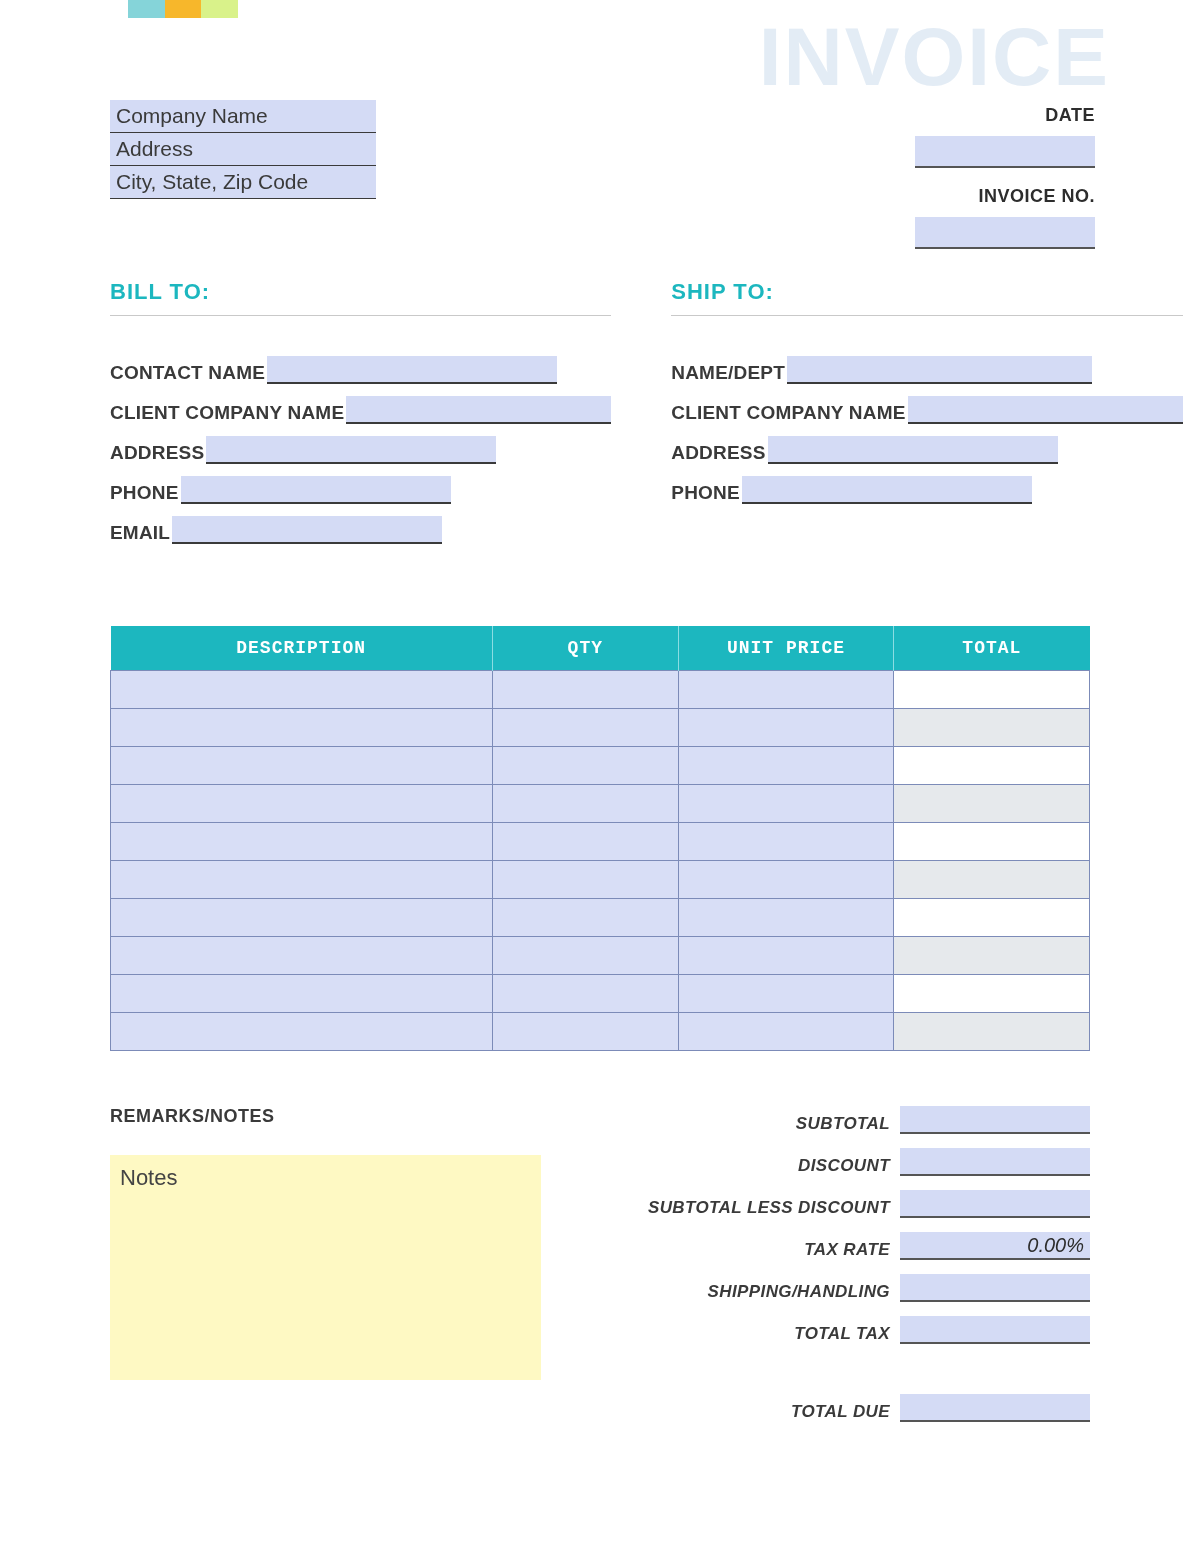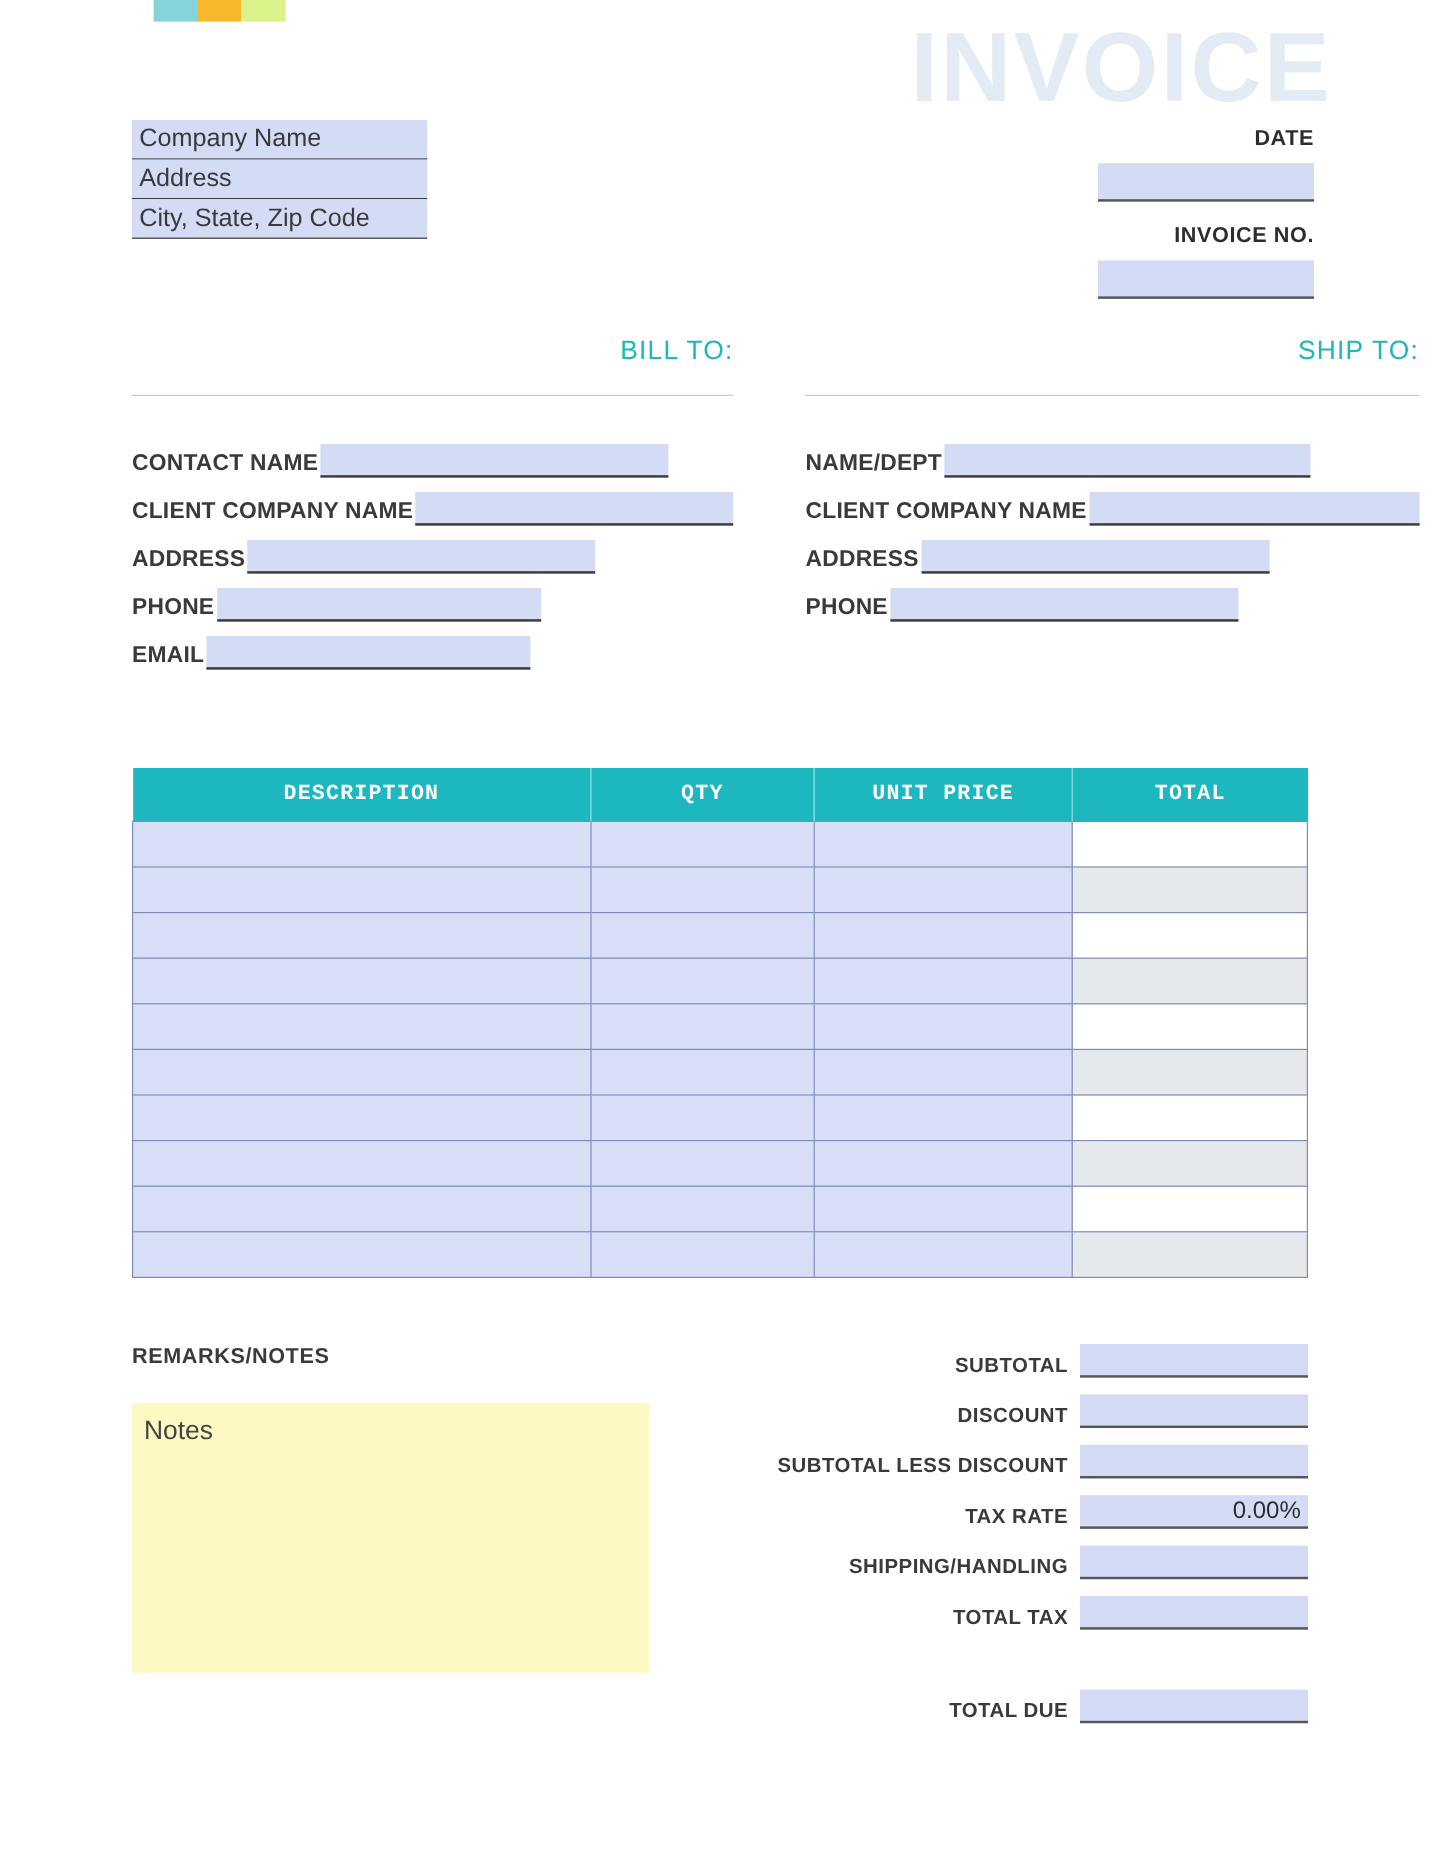--- a/index.html
+++ b/index.html
@@ -36,21 +36,21 @@
     right: 90px;
     font-size: 82px;
     font-weight: 700;
     letter-spacing: 2px;
     color: #e3ecf5;
   }
 
   
   .company-block {
     margin-top: 80px;
-    width: 246px;
+    width: 266px;
     border-radius: 22px;
   }
   .company-block .row {
     background: #d4dbf5;
     border-bottom: 1px solid #3a3a3a;
     padding: 4px 6px;
     font-size: 21px;
     color: #3a3a3a;
   }
 
@@ -86,26 +86,25 @@
   
   .two-col {
     display: flex;
     gap: 60px;
     margin-top: 80px;
   }
   .col { flex: 1; }
   .sect-title {
     color: #1cb7bf;
     font-size: 22px;
-    font-weight: 400;
+    font-weight: 700;
     letter-spacing: 1px;
     border-bottom: 1px solid #c9c9c9;
-    padding-bottom: 24px;
+    padding-bottom: 10px;
     margin-bottom: 40px;
-    text-align: right;
   }
   .addr-line {
     display: flex;
     align-items: flex-end;
     margin-bottom: 12px;
   }
   .addr-line .lbl {
     font-size: 19px;
     font-weight: 700;
     letter-spacing: .2px;
@@ -170,20 +169,21 @@
     color: #444;
   }
 
   .totals-side { flex: 1; }
   .trow {
     display: flex;
     align-items: flex-end;
     justify-content: flex-end;
     gap: 10px;
     margin-bottom: 14px;
+    font-style: italic;
   }
   .trow .lbl {
     font-size: 17px;
     font-weight: 700;
     letter-spacing: .4px;
     text-align: right;
   }
   .trow .fld {
     width: 190px;
     height: 28px;

